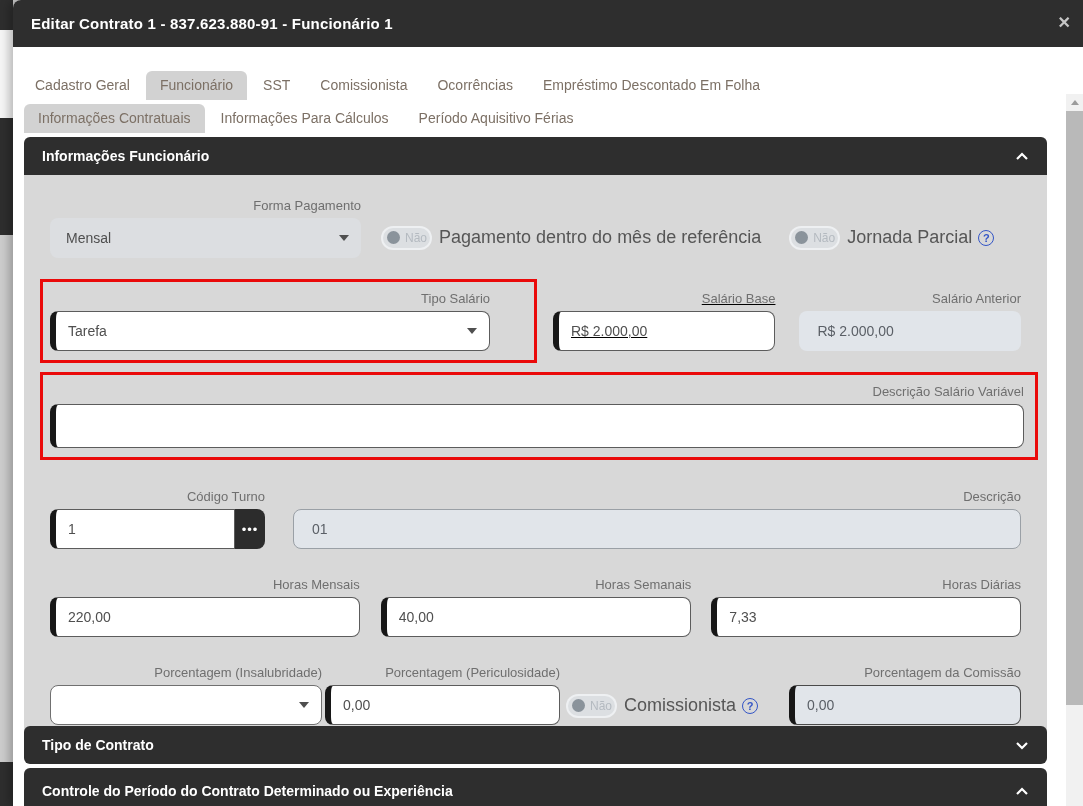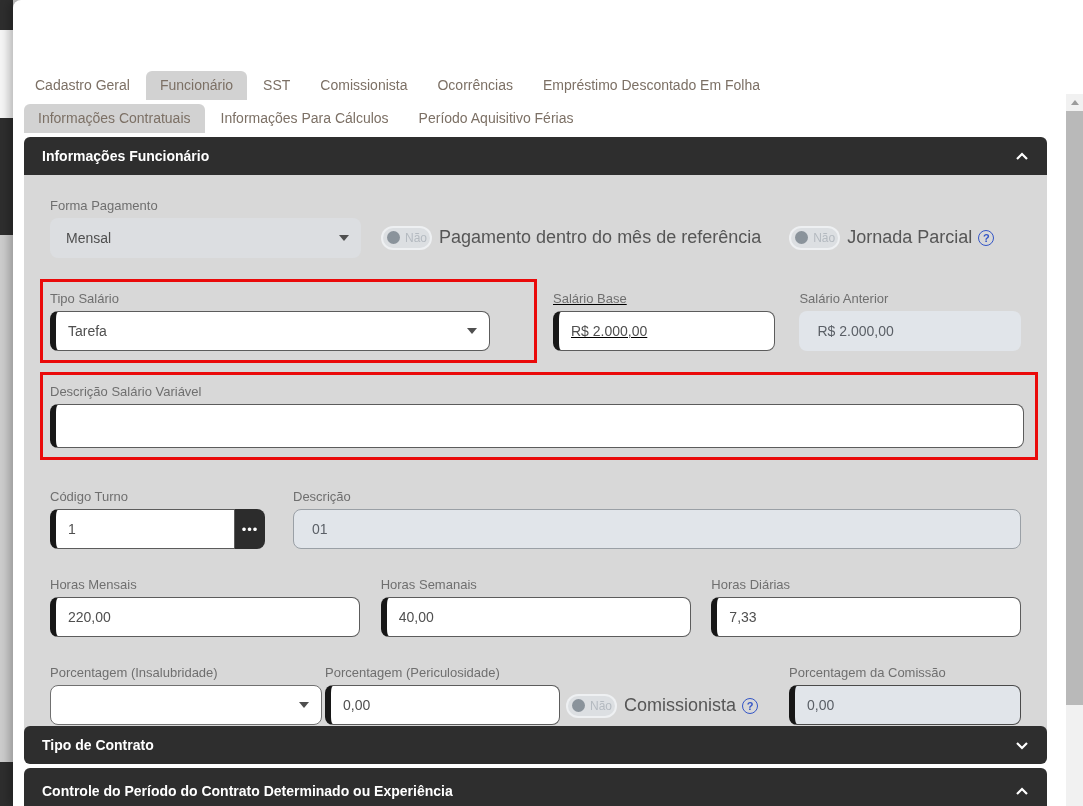--- a/index.html
+++ b/index.html
@@ -38,21 +38,21 @@
   .sec-header { height:38px; background:#2e2e2e; border-radius:6px 6px 0 0; display:flex;
     align-items:center; justify-content:space-between; padding:0 18px; cursor:pointer; }
   .sec-title { color:#ffffff; font-size:14px; font-weight:bold; }
   .sec-header .chev { flex:0 0 auto; }
   .panel-content { background:#d8d8d8; padding:22px 26px 14px 26px; }
 
   .sec-tipo { position:absolute; left:11px; top:679px; width:1023px; border-radius:6px; }
   .sec-controle { position:absolute; left:11px; top:721px; width:1023px; height:45px; border-radius:6px 6px 0 0; }
 
   
-  .row { display:flex; align-items:flex-start; }
+  .row { display:flex; align-items:flex-start;text-align:right; }
   .r1 { margin-bottom:21px; }
   .r2 { margin-bottom:9px; }
   .r3 { margin-bottom:13px; }
   .r4 { margin-bottom:27px;margin-top:28px; }
   .r5 { margin-bottom:27px; }
   .field { display:flex; flex-direction:column; }
   .f-label { font-size:13px; color:#6f6f6f; margin-bottom:4px; white-space:nowrap; line-height:17px; }
   .inp { height:40px; background:#ffffff; border:1px solid #5c5c5c; border-left:6px solid #171717;
     border-radius:8px; display:flex; align-items:center; padding:0 12px; font-size:14px; color:#4f4f4f; }
   .inp.tall { height:44px; }
@@ -107,20 +107,24 @@
 
   <div class="backdrop">
     <div class="bd-dark-top"></div>
     <div class="bd-white"></div>
     <div class="bd-dark-mid"></div>
     <div class="bd-dark-bot"></div>
   </div>
 
   <div class="modal">
 
+    <div class="modal-header">
+      <div class="modal-title">Editar Contrato 1 - 837.623.880-91 - Funcionário 1</div>
+      <div class="close-x">✕</div>
+    </div>
 
     <div class="modal-body">
 
       <div class="tabs tabs1">
         <div class="tab">Cadastro Geral</div>
         <div class="tab active">Funcionário</div>
         <div class="tab">SST</div>
         <div class="tab">Comissionista</div>
         <div class="tab">Ocorrências</div>
         <div class="tab">Empréstimo Descontado Em Folha</div>

